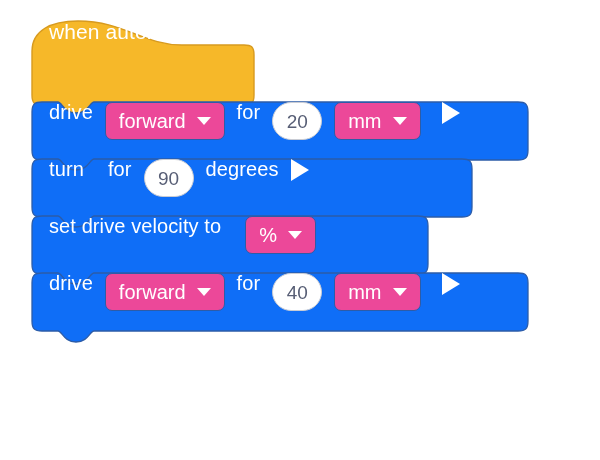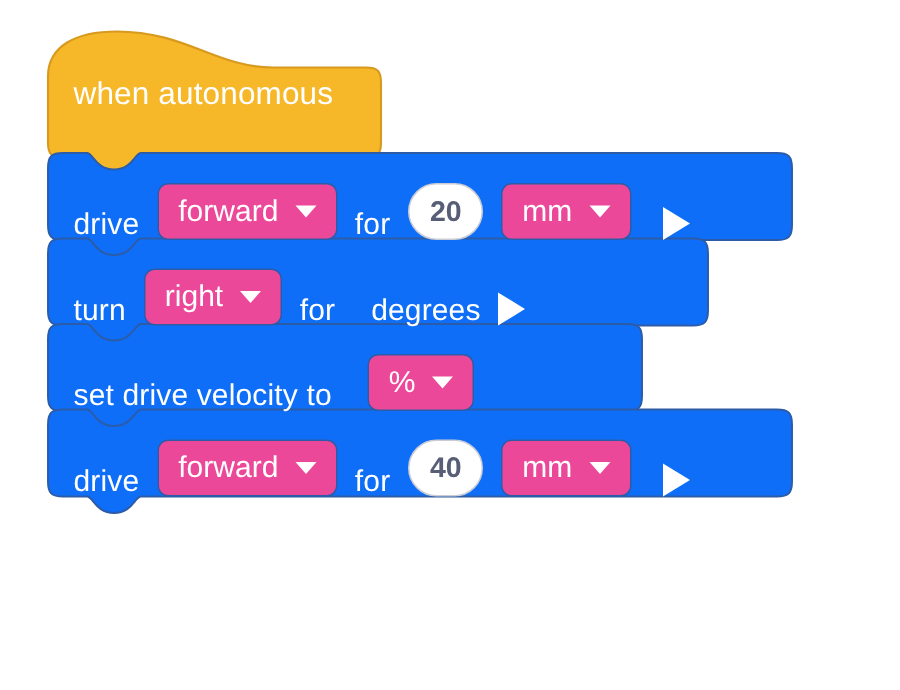--- a/index.html
+++ b/index.html
@@ -38,32 +38,32 @@
   }
   .block-svg {
     position: absolute;
     left: 0;
     top: 0;
     overflow: visible;
   }
   .block-row {
     position: relative;
     display: flex;
-    align-items: flex-end;
+    align-items: flex-start;
     box-sizing: border-box;
     height: 58px;
     padding-left: 17px;
     padding-right: 14px;
     z-index: 2;
   }
 
   
   .hat-block .block-row {
     height: 82px;
-    padding-bottom: 30px;
+    padding-bottom: 2px;
   }
 
   
   .lbl {
     color: #ffffff;
     font-size: 20px;
     font-family: "Liberation Sans", sans-serif;
     white-space: nowrap;
     letter-spacing: 0.1px;
     line-height: 1;
@@ -112,21 +112,20 @@
     height: 38px;
     box-sizing: border-box;
     padding: 0 13px;
     border-radius: 19px;
     background: #ffffff;
     border: 1px solid #c9ccd4;
     color: #575e75;
     font-size: 19px;
     line-height: 1;
     cursor: text;
-    font-weight: bold;
   }
 
   
   .run-arrow {
     width: 0;
     height: 0;
     border-top: 11px solid transparent;
     border-bottom: 11px solid transparent;
     border-left: 18px solid #ffffff;
     flex: none;
@@ -215,27 +214,24 @@
                  L62,58
                  C58,58 56,69 44,69
                  C32,69 30,58 26,58
                  L10,58
                  C2.3,58 0,55.7 0,48
                  Z" fill="#0f6ef7" stroke="#2c5ca8" stroke-width="1.3" stroke-linejoin="round"></path>
       </svg>
       <div class="block-row">
         <span class="lbl">turn</span>
         <span class="gap-m"></span>
-        <span class="dropdown">
-          <span class="dd-text">right</span>
-          <span class="dd-caret"></span>
-        </span>
         <span class="gap-m"></span>
         <span class="lbl">for</span>
         <span class="gap-m"></span>
+        <span class="num-field">90</span>
         <span class="gap-m"></span>
         <span class="lbl">degrees</span>
         <span class="gap-m"></span>
         <span class="run-arrow"></span>
       </div>
     </div>
 
     <div class="block" style="width:336px;height:58px;">
       <svg class="block-svg" width="400" height="72" viewBox="0 0 400 72">
         <path d="M0,10

